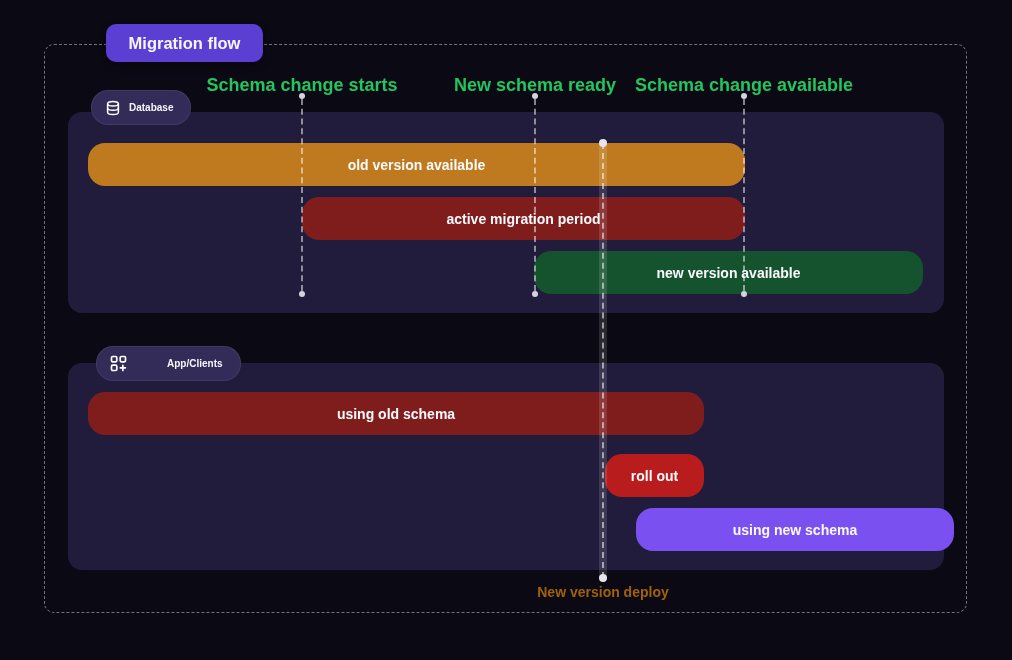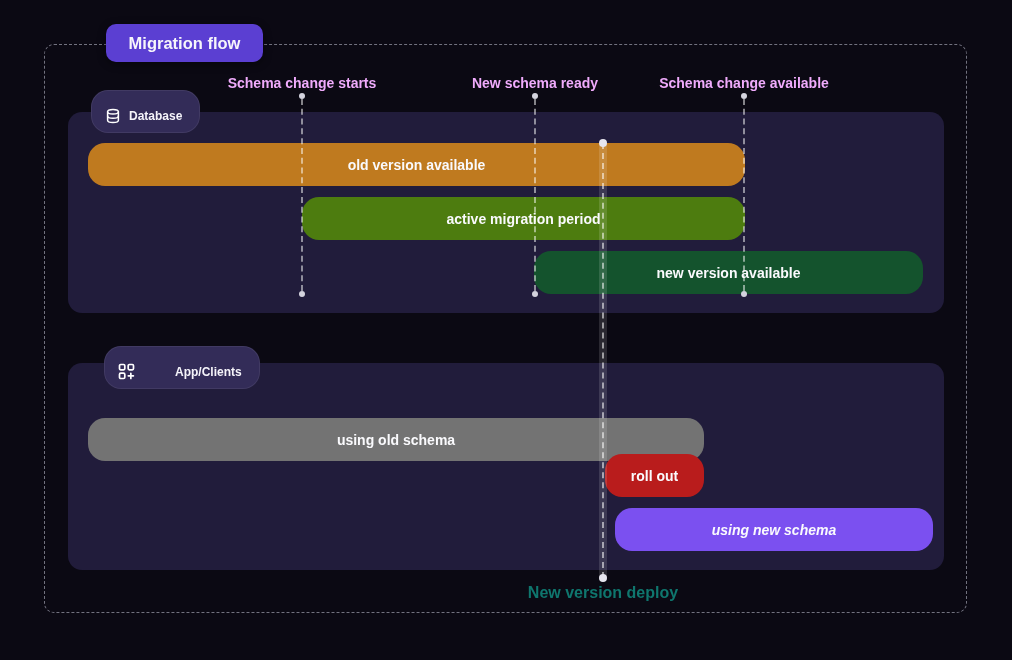--- a/index.html
+++ b/index.html
@@ -31,41 +31,41 @@
     position:absolute;left:68px;width:876px;
     border-radius:14px;
     z-index:1;
   }
   .panel.db{top:112px;height:201px;}
   .panel.app{top:363px;height:207px;}
 
   .badge{
     position:absolute;height:33px;
     display:inline-flex;align-items:center;gap:8px;
-    padding:8px 17px 0 13px;
+    padding:0 17px 0 13px;
     border-radius:17px;
     border:1px solid rgba(255,255,255,0.07);
-    color:#f5f4fa;font-size:12px;font-weight:bold;
+    color:#f5f4fa;font-size:10px;font-weight:bold;
     z-index:5;white-space:nowrap;
   }
   .badge.db{left:91px;top:90px;}
-  .badge.app{left:104px;top:346px;gap:40px;}
+  .badge.app{left:96px;top:346px;gap:40px;}
   .badge svg{display:block;}
 
   .bar{
     position:absolute;height:43px;border-radius:17px;
     color:#fafafd;font-size:14px;font-weight:bold;
     display:flex;align-items:center;justify-content:center;
     z-index:2;white-space:nowrap;
   }
 
   .marker{position:absolute;top:75px;width:0;z-index:3;}
   .marker-label{
     position:absolute;top:0;left:0;transform:translateX(-50%);
-    color:#f0abfc;font-size:14px;font-weight:bold;white-space:nowrap;
+    color:#22c55e;font-size:18px;font-weight:bold;white-space:nowrap;
   }
   .marker-line{
     position:absolute;left:-1px;top:24px;height:192px;width:0;
     border-left:2px dashed rgba(255,255,255,0.5);
   }
   .dot{
     position:absolute;width:6px;height:6px;border-radius:50%;
     background:#d4d3de;left:-3px;
   }
   .dot.top{top:18px;}
@@ -81,21 +81,21 @@
     border-left:2px dashed rgba(255,255,255,0.55);
   }
   .deploy-dot{
     position:absolute;left:-4px;width:8px;height:8px;border-radius:50%;
     background:#e6e5ee;
   }
   .deploy-dot.top{top:0;}
   .deploy-dot.bottom{top:435px;}
   .deploy-label{
     position:absolute;top:445px;left:0;transform:translateX(-50%);
-    color:#0f766e;font-size:16px;font-weight:bold;white-space:nowrap;
+    color:#a16207;font-size:14px;font-weight:bold;white-space:nowrap;
   }
 </style>
 </head>
 <body style="background: rgb(11, 9, 19);">
 
 <div class="stage">
 
   <div class="outer-border"></div>
 
   <div class="title-badge" style="background: rgb(91, 63, 210);">Migration flow</div>
@@ -120,26 +120,26 @@
         <rect x="1.5" y="1.5" width="5.3" height="5.3" rx="1.2"></rect>
         <rect x="10.2" y="1.5" width="5.3" height="5.3" rx="1.2"></rect>
         <rect x="1.5" y="10.2" width="5.3" height="5.3" rx="1.2"></rect>
         <path d="M12.85 10.3v5.1M10.3 12.85h5.1"></path>
       </svg>
     </span>
     <span>App/Clients</span>
   </div>
 
   <div class="bar" style="left: 88px; top: 143px; width: 657px; background: rgb(191, 122, 31);">old version available</div>
-  <div class="bar" style="left: 302px; top: 197px; width: 443px; background: #4d7c0f;">active migration period</div>
+  <div class="bar" style="left: 302px; top: 197px; width: 443px; background: #7f1d1d;">active migration period</div>
   <div class="bar" style="left: 534px; top: 251px; width: 389px; background: #14532d;">new version available</div>
 
-  <div class="bar" style="left: 88px; top: 418px; width: 616px; background: #737373;">using old schema</div>
+  <div class="bar" style="left: 88px; top: 392px; width: 616px; background: #7f1d1d;">using old schema</div>
   <div class="bar" style="left: 605px; top: 454px; width: 99px; background: #b91c1c;">roll out</div>
-  <div class="bar" style="left: 615px; top: 508px; width: 318px; background: rgb(123, 80, 240); font-style: italic;">using new schema</div>
+  <div class="bar" style="left: 636px; top: 508px; width: 318px; background: rgb(123, 80, 240);">using new schema</div>
 
   <div class="marker" style="left:302px;">
     <div class="marker-label">Schema change starts</div>
     <div class="dot top"></div>
     <div class="marker-line"></div>
     <div class="dot bottom"></div>
   </div>
 
   <div class="marker" style="left:535px;">
     <div class="marker-label">New schema ready</div>

